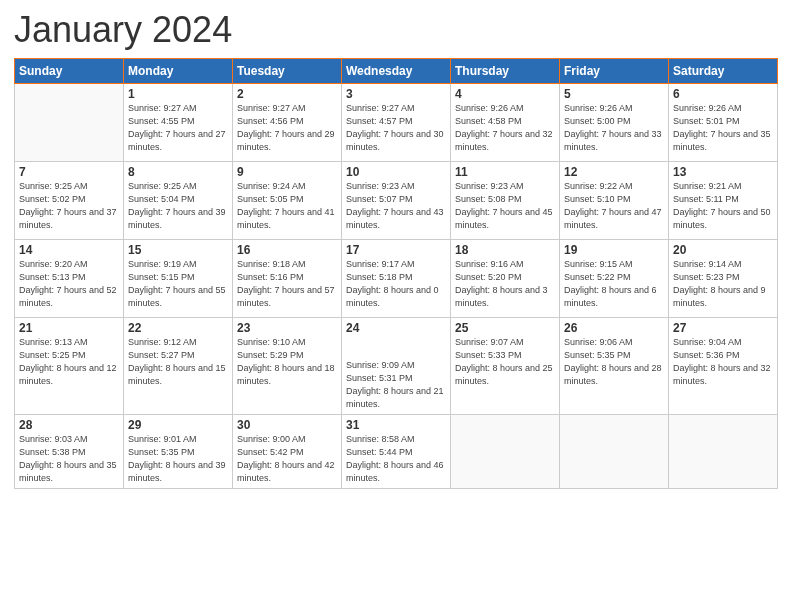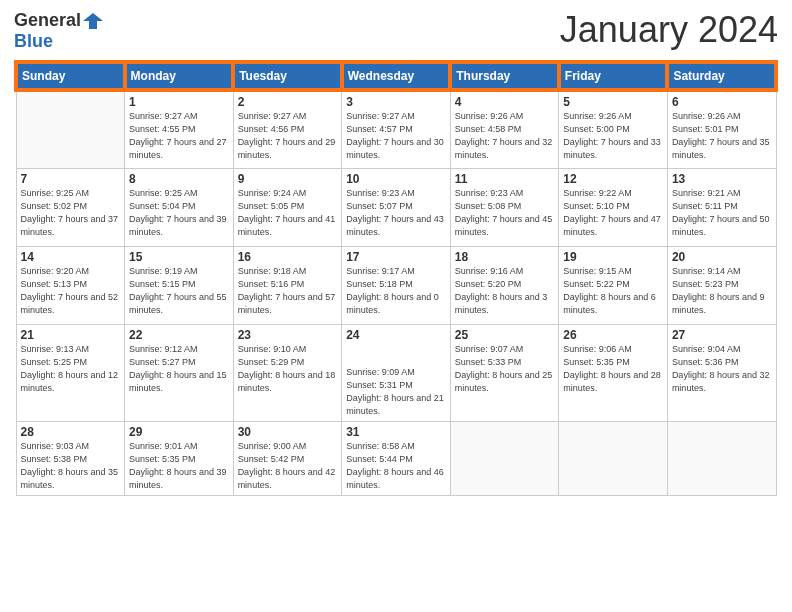--- a/index.html
+++ b/index.html
@@ -62,21 +62,21 @@
       border-collapse: collapse;
       table-layout: fixed;
     }
     thead tr th {
       background: #2a6db5;
       color: #fff;
       font-size: 12px;
       font-weight: bold;
       padding: 5px 4px;
       text-align: left;
-      border: 4px solid #f97316;
+      border: 1px solid #f97316;
     }
     tbody tr td {
       border: 1px solid #ccc;
       vertical-align: top;
       padding: 3px 4px 3px 4px;
       font-size: 9.5px;
       color: #333;
       height: 78px;
     }
     tbody tr:last-child td {
@@ -96,29 +96,20 @@
     }
     .empty-cell {
       background: #f9f9f9;
     }
   </style>
 </head>
 <body>
 
 <div class="container">
   <div class="header">
-    <div class="logo">
-      <div class="logo-text">
-        <span class="logo-general">General</span>
-        <svg class="logo-icon" viewBox="0 0 20 20">
-          <polygon points="10,2 20,10 14,10 14,18 6,18 6,10 0,10" fill="#2a6db5"></polygon>
-        </svg>
-      </div>
-      <span class="logo-blue">Blue</span>
-    </div>
     <div class="title-section">
       <div class="month-title">January 2024</div>
     </div>
   </div>
 
   <table>
     <thead>
       <tr>
         <th>Sunday</th>
         <th>Monday</th>

